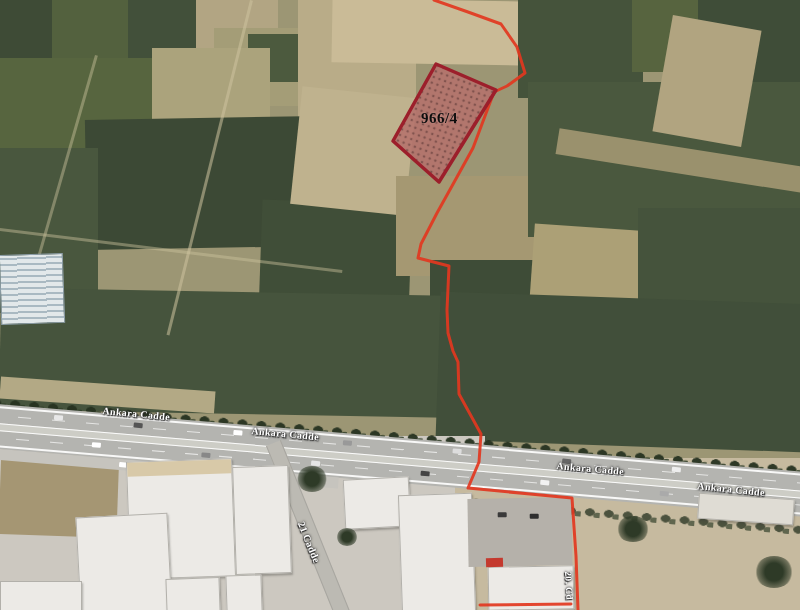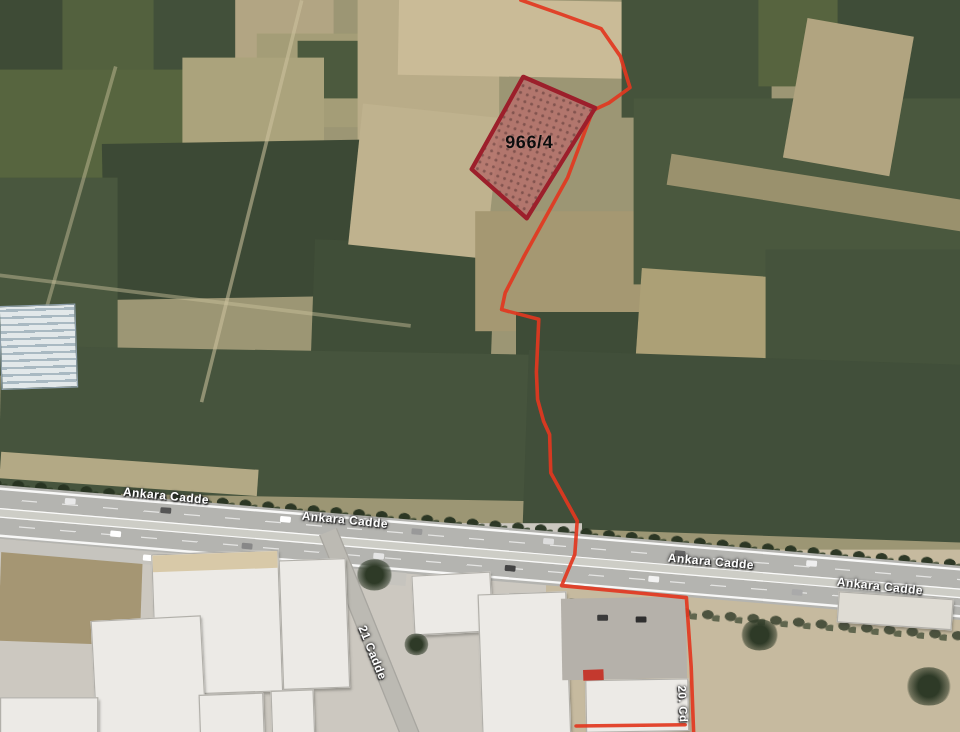--- a/index.html
+++ b/index.html
@@ -1,17 +1,17 @@
 <!DOCTYPE html>
 <html style="--boundary-red: #e2371f; --parcel-border: #9c1f2b; --parcel-fill: #b5726c; --parcel-dot: #7e4a49; --label-color: #ffffff;"><head>
 <meta charset="utf-8">
 <style>
   html,body{margin:0;padding:0;background:#6b6b5a;}
   #map{position:relative;width:800px;height:610px;overflow:hidden;background:#9c9674;
-       font-family:Liberation Sans, sans-serif;}
+       font-family:Liberation Serif, serif;}
   .p{position:absolute;}
   .orchard{background-image:
       radial-gradient(circle at 2px 2px, rgba(18,30,14,.65) 1.3px, rgba(18,30,14,0) 1.8px);
       background-size:6px 6px;}
   .orchard2{background-image:
       radial-gradient(circle at 3px 3px, rgba(18,30,14,.45) 1.4px, rgba(18,30,14,0) 2px);
       background-size:7px 7px;}
   .sparse{background-image:
       radial-gradient(circle at 5px 5px, rgba(30,42,24,.55) 1.8px, rgba(30,42,24,0) 2.4px);
       background-size:13px 12px;}

